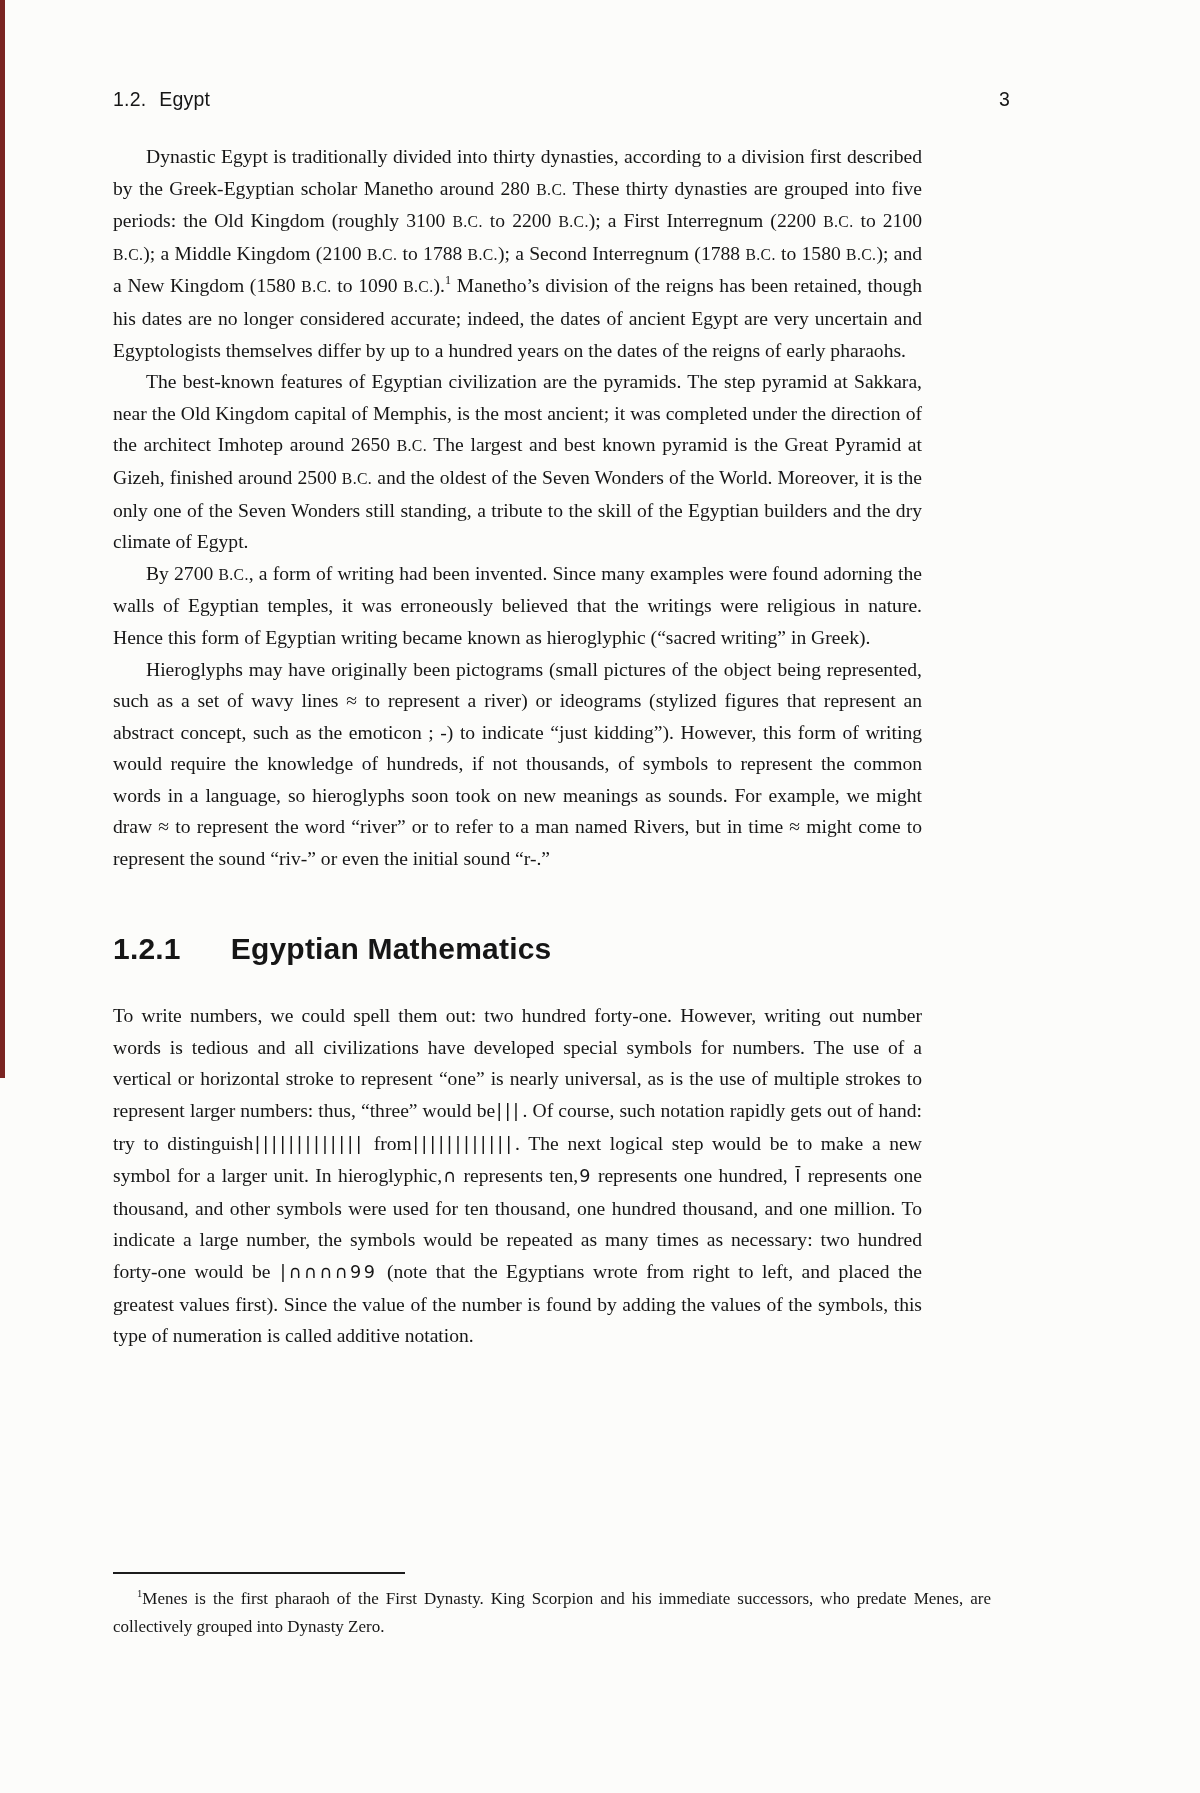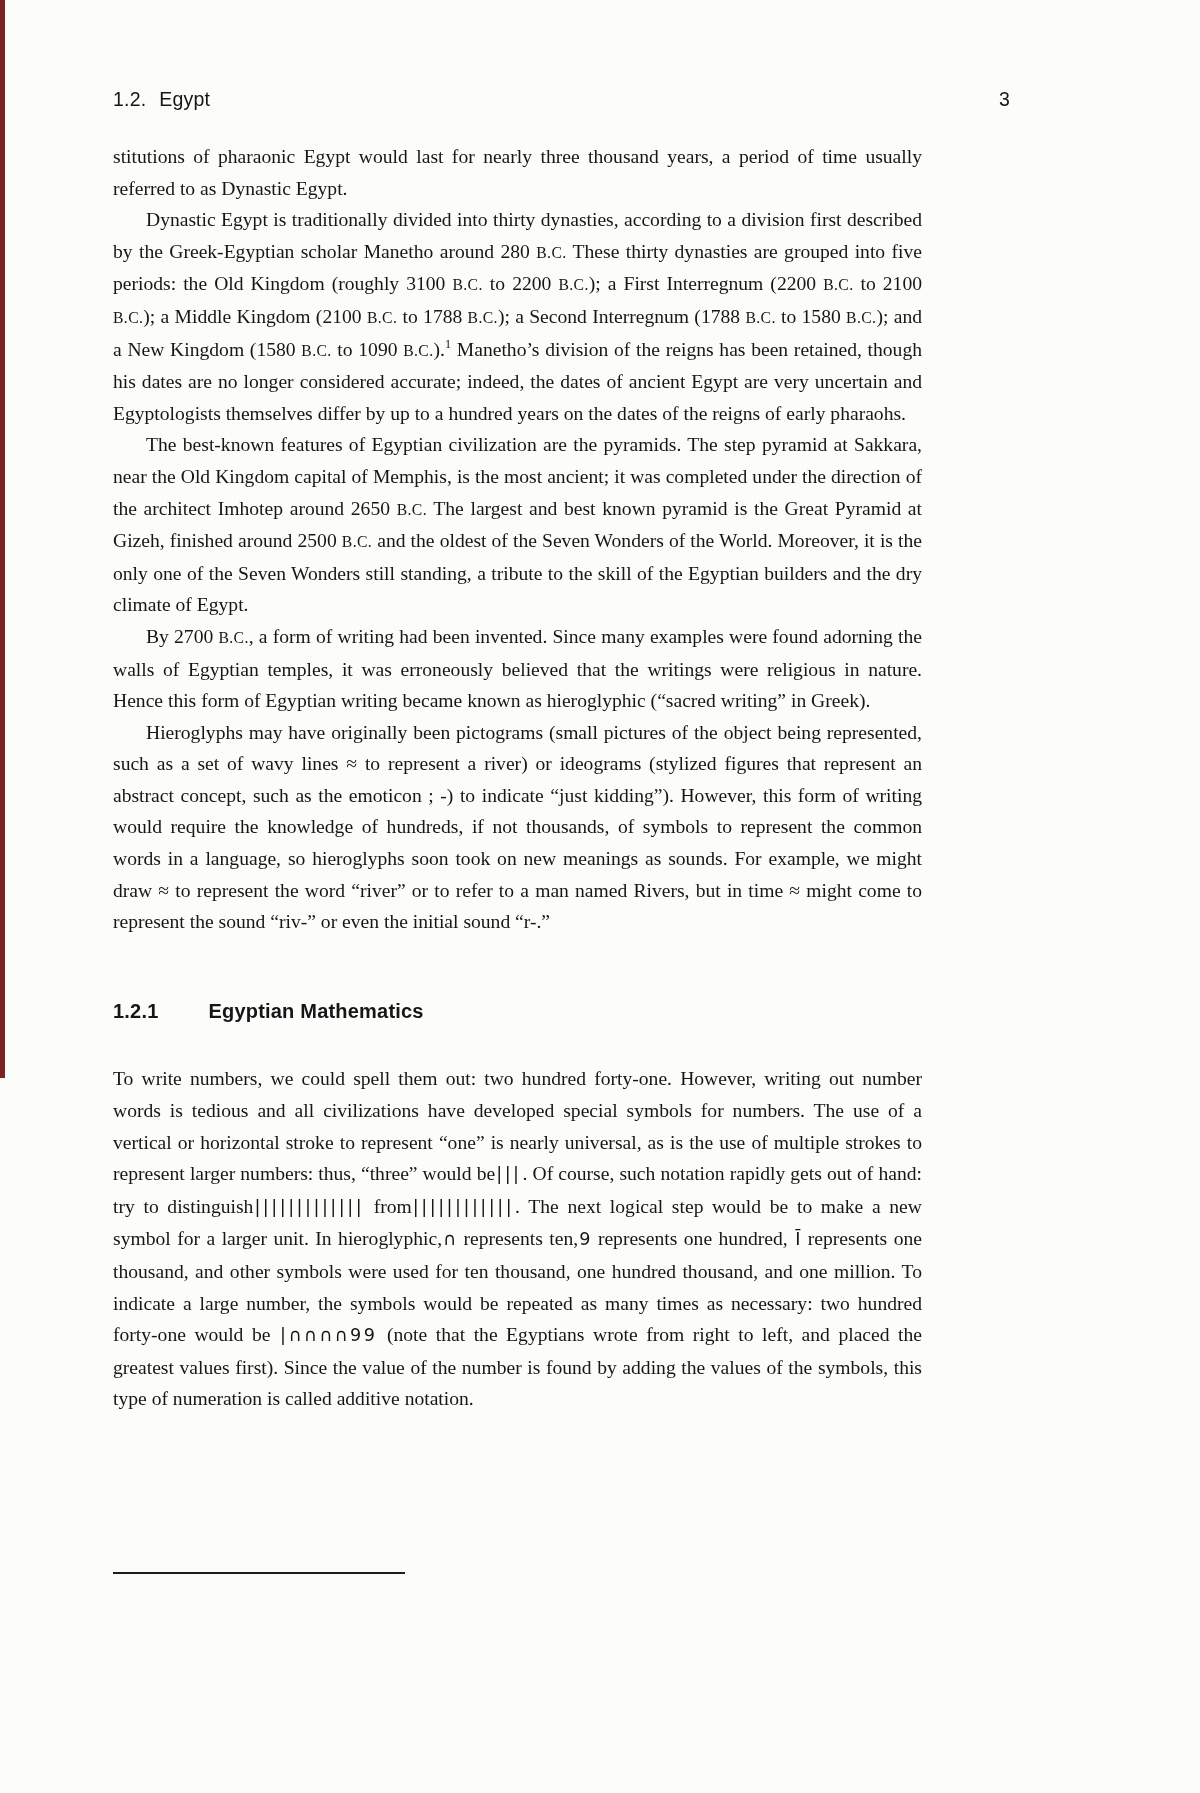--- a/index.html
+++ b/index.html
@@ -32,21 +32,21 @@
   }
   .para{margin:0;}
   .para.indent{text-indent:33px;}
   .it{margin-top:40px;}
   .sc{font-size:0.8em;letter-spacing:0.4px;margin-top:8px;}
   sup{font-size:0.62em;line-height:0;vertical-align:super;}
   .glyph{font-family:"DejaVu Sans",sans-serif;font-size:0.9em;padding:0 1px;}
   .strokes{letter-spacing:2.5px;}
   .subheading{
     font-family:"Liberation Sans",sans-serif;font-weight:700;
-    font-size:20px;letter-spacing:0.2px;text-align:left;text-indent:0;
+    font-size:30px;letter-spacing:0.2px;text-align:left;text-indent:0;
     margin:58px 0 36px 0;
   }
   .subheading .hnum{margin-right:50px;}
   .footnote-block{
     position:absolute;left:113px;top:1572px;width:878px;
   }
   .fn-rule{width:292px;height:2px;background:#1c1c1c;margin-bottom:11px;}
   .footnote{
     margin:0;font-size:17px;line-height:27.5px;text-align:justify;text-indent:24px;
   }
@@ -57,25 +57,25 @@
 <div class="page">
   <div class="spine-edge"></div>
 
   <div class="running-head">
     <span class="sec-num">1.2.</span>
     <span class="sec-title">Egypt</span>
     <span class="pageno">3</span>
   </div>
 
   <div class="content" id="content">
-      <p class="para"><span>stitutions of pharaonic Egypt would last for nearly three thousand years, a period of time usually referred to as Dynastic Egypt.</span></p>
       <p class="para indent"><span>Dynastic Egypt is traditionally divided into thirty dynasties, according to a division first described by the Greek-Egyptian scholar Manetho around 280 </span><span class="sc">B.C.</span><span> These thirty dynasties are grouped into five periods: the Old Kingdom (roughly 3100 </span><span class="sc">B.C.</span><span> to 2200 </span><span class="sc">B.C.</span><span>); a First Interregnum (2200 </span><span class="sc">B.C.</span><span> to 2100 </span><span class="sc">B.C.</span><span>); a Middle Kingdom (2100 </span><span class="sc">B.C.</span><span> to 1788 </span><span class="sc">B.C.</span><span>); a Second Interregnum (1788 </span><span class="sc">B.C.</span><span> to 1580 </span><span class="sc">B.C.</span><span>); and a New Kingdom (1580 </span><span class="sc">B.C.</span><span> to 1090 </span><span class="sc">B.C.</span><span>).</span><sup>1</sup><span> Manetho’s division of the reigns has been retained, though his dates are no longer considered accurate; indeed, the dates of ancient Egypt are very uncertain and Egyptologists themselves differ by up to a hundred years on the dates of the reigns of early pharaohs.</span></p>
       <p class="para indent"><span>The best-known features of Egyptian civilization are the pyramids. The step pyramid at Sakkara, near the Old Kingdom capital of Memphis, is the most ancient; it was completed under the direction of the architect Imhotep around 2650 </span><span class="sc">B.C.</span><span> The largest and best known pyramid is the Great Pyramid at Gizeh, finished around 2500 </span><span class="sc">B.C.</span><span> and the oldest of the Seven Wonders of the World. Moreover, it is the </span><span class="it">only</span><span> one of the Seven Wonders still standing, a tribute to the skill of the Egyptian builders and the dry climate of Egypt.</span></p>
       <p class="para indent"><span>By 2700 </span><span class="sc">B.C.</span><span>, a form of writing had been invented. Since many examples were found adorning the walls of Egyptian temples, it was erroneously believed that the writings were religious in nature. Hence this form of Egyptian writing became known as </span><span class="it">hieroglyphic</span><span> (“sacred writing” in Greek).</span></p>
       <p class="para indent"><span>Hieroglyphs may have originally been pictograms (small pictures of the object being represented, such as a set of wavy lines ≈ to represent a river) or ideograms (stylized figures that represent an abstract concept, such as the emoticon ; -) to indicate “just kidding”). However, this form of writing would require the knowledge of hundreds, if not thousands, of symbols to represent the common words in a language, so hieroglyphs soon took on new meanings as </span><span class="it">sounds</span><span>. For example, we might draw ≈ to represent the word “river” or to refer to a man named Rivers, but in time ≈ might come to represent the sound “riv-” or even the initial sound “r-.”</span></p>
       <div class="subheading"><span class="hnum">1.2.1</span><span>Egyptian Mathematics</span></div>
       <p class="para"><span>To write numbers, we could spell them out: two hundred forty-one. However, writing out number words is tedious and all civilizations have developed special symbols for numbers. The use of a vertical or horizontal stroke to represent “one” is nearly universal, as is the use of multiple strokes to represent larger numbers: thus, “three” would be</span><span class="glyph strokes">|||</span><span>. Of course, such notation rapidly gets out of hand: try to distinguish</span><span class="glyph strokes">|||||||||||||</span><span> from</span><span class="glyph strokes">||||||||||||</span><span>. The next logical step would be to make a new symbol for a larger unit. In hieroglyphic,</span><span class="glyph">∩</span><span> represents ten,</span><span class="glyph">9</span><span> represents one hundred, </span><span class="glyph">Ī</span><span> represents one thousand, and other symbols were used for ten thousand, one hundred thousand, and one million. To indicate a large number, the symbols would be repeated as many times as necessary: two hundred forty-one would be </span><span class="glyph strokes">|∩∩∩∩99</span><span> (note that the Egyptians wrote from right to left, and placed the greatest values first). Since the value of the number is found by adding the values of the symbols, this type of numeration is called additive notation.</span></p>
     </div>
 
   <div class="footnote-block">
     <div class="fn-rule"></div>
+    <p class="footnote" id="footnote"><sup>1</sup><span>Menes is the first pharaoh of the First Dynasty. King Scorpion and his immediate successors, who predate Menes, are collectively grouped into Dynasty Zero.</span></p>
   </div>
 </div>
 
 </body></html>

